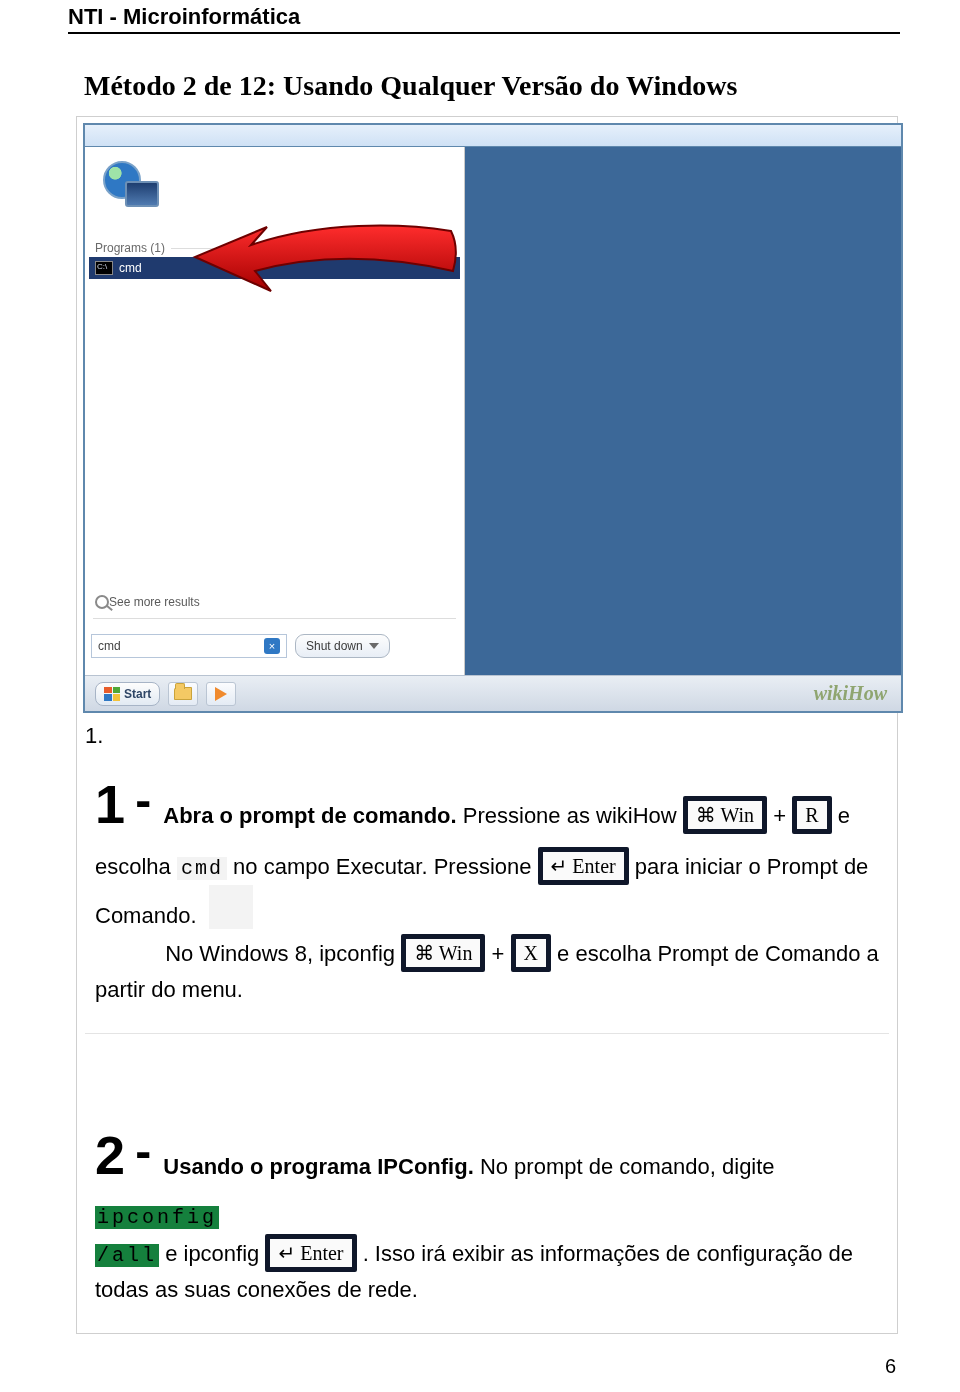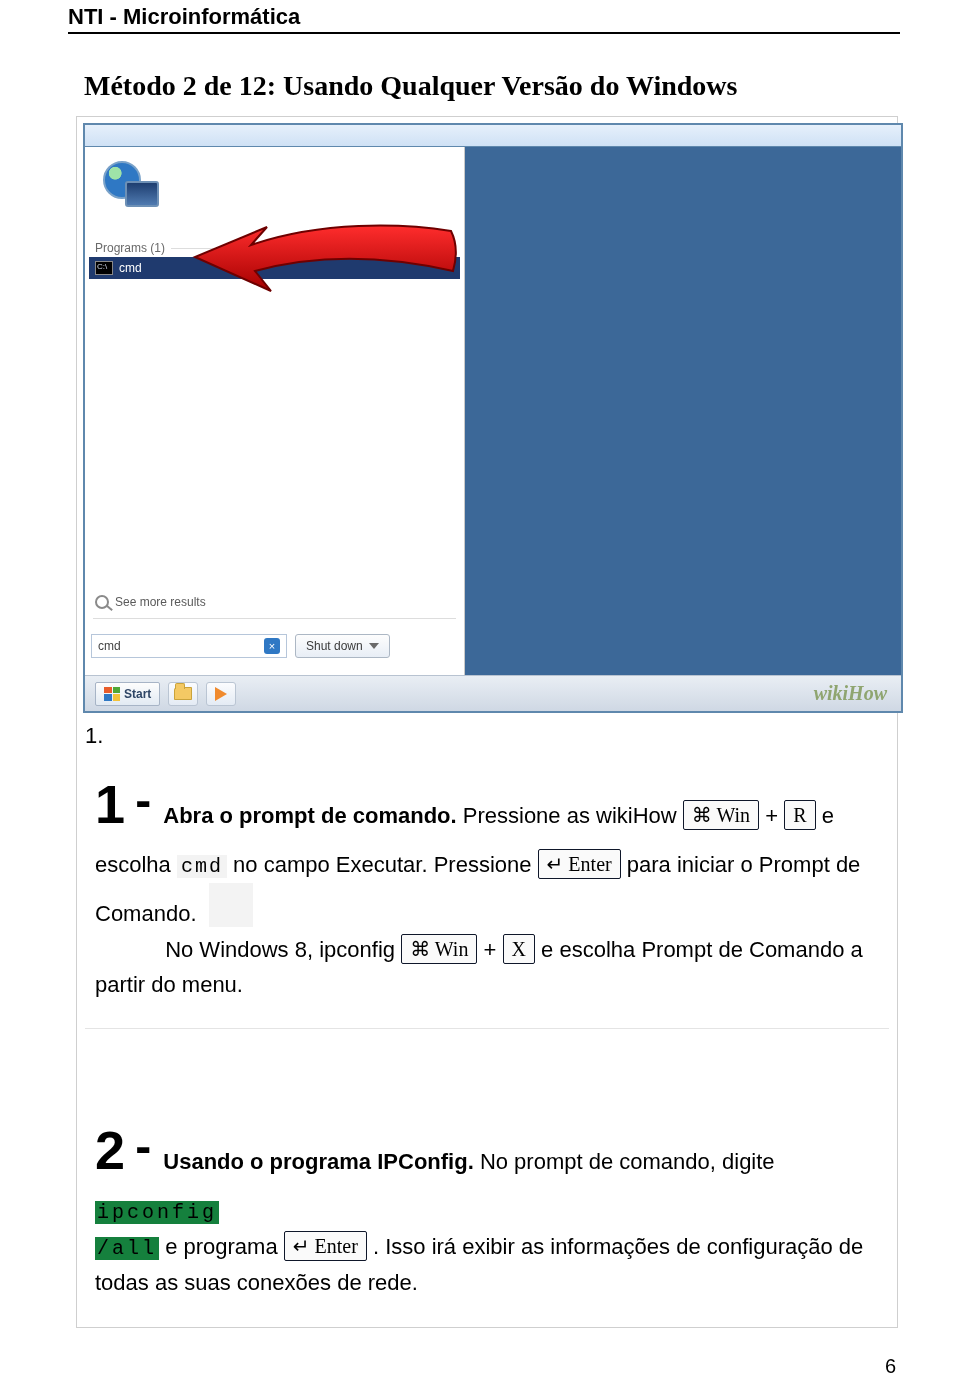--- a/index.html
+++ b/index.html
@@ -96,21 +96,21 @@
     position: relative;
   }
   .cmd-row .termicon::before {
     content: "C:\\"; color: #cfd8ea; font-size: 8px;
     position: absolute; left: 1px; top: 0;
   }
   .see-more {
     position: absolute;
     left: 10px; bottom: 66px;
     font-size: 12px; color: #5a5a5a;
-    display: flex; align-items: center; gap: 6px;
+    display: flex; align-items: center; gap: 0;
   }
   .see-more .magnifier {
     width: 14px; height: 14px; border: 2px solid #8a8a8a; border-radius: 50%;
     position: relative;
   }
   .see-more .magnifier::after {
     content: ""; position: absolute; width: 7px; height: 2px; background: #8a8a8a;
     right: -6px; bottom: -2px; transform: rotate(40deg);
   }
   .sep { position: absolute; left: 8px; right: 8px; bottom: 56px; border-top: 1px solid #ddd; }
@@ -125,39 +125,39 @@
     display: flex; align-items: center; justify-content: space-between;
     color: #444;
   }
   .search-input .x {
     width: 16px; height: 16px; border-radius: 3px;
     background: #2f78c4; color: #fff; font-size: 11px;
     display: flex; align-items: center; justify-content: center;
   }
   .shutdown-btn {
     height: 24px; padding: 0 10px;
-    border: 1px solid #acb7c4; border-radius: 3px;
+    border: 1px solid #acb7c4; border-radius: 9px;
     background: linear-gradient(#fdfdfd, #e8eef6);
     font-size: 12px; color: #3a3a3a;
     display: flex; align-items: center; gap: 6px;
   }
   .shutdown-btn .tri {
     width: 0; height: 0; border-left: 5px solid transparent; border-right: 5px solid transparent;
     border-top: 6px solid #6a6a6a;
   }
 
   .taskbar {
     position: absolute; left: 0; right: 0; bottom: 0; height: 36px;
     background: linear-gradient(#e9eef4, #cfd8e4);
     border-top: 1px solid #b8c3d1;
     display: flex; align-items: center; gap: 8px; padding: 0 10px;
   }
   .start-btn {
     height: 24px; padding: 0 8px;
-    border: 1px solid #a7b4c6; border-radius: 2px;
+    border: 1px solid #a7b4c6; border-radius: 8px;
     background: linear-gradient(#fdfdfd, #e2eaf3);
     display: flex; align-items: center; gap: 4px;
     font-size: 12px; color: #2f4666; font-weight: bold;
   }
   .winflag { width: 16px; height: 14px; display: grid; grid-template-columns: 1fr 1fr; grid-template-rows: 1fr 1fr; gap: 1px; }
   .winflag span:nth-child(1){background:#e85d2b;} .winflag span:nth-child(2){background:#4fa737;}
   .winflag span:nth-child(3){background:#2f78c4;} .winflag span:nth-child(4){background:#f2c23a;}
   .task-icon {
     width: 30px; height: 24px; border: 1px solid #bac5d3; border-radius: 3px;
     background: linear-gradient(#fbfcfe, #e4ebf4);
@@ -189,21 +189,21 @@
   .step-block { padding: 12px 18px 26px 18px; font-size: 22px; line-height: 1.6; color: #000; }
   .big-idx {
     font-size: 54px; font-weight: bold;
     display: inline-block; vertical-align: baseline;
     margin-right: 2px;
   }
   .big-dash { font-size: 48px; font-weight: bold; vertical-align: 6px; margin: 0 6px 0 2px; }
   .step-lead { font-weight: bold; font-size: 22px; }
   .kbd {
     display: inline-block;
-    border: 1px solid #0f172a;
+    border: 5px solid #0f172a;
     background: #fafafa;
     font-family: "Times New Roman", serif;
     font-size: 20px;
     padding: 0 8px;
     border-radius: 2px;
     line-height: 1.4;
     vertical-align: 1px;
   }
   .code {
     font-family: "Courier New", monospace;
@@ -347,21 +347,21 @@
     <hr class="divider">
 
     <div class="step-block" id="step2">
       <span class="big-idx">2</span>
       <span class="big-dash">-</span>
       <span class="step-lead">Usando o programa IPConfig.</span>
       <span> No prompt de comando, digite </span>
       <span class="code-inline">ipconfig</span>
       <br>
       <span class="code-inline">/all</span>
-      <span> e programa </span>
+      <span> e ipconfig </span>
       <span class="kbd">↵ Enter</span>
       <span>. Isso irá exibir as informações de configuração de todas as suas conexões de rede.</span>
     </div>
 
   </div>
 
   <div class="page-num">6</div>
 </div>
 
 </body></html>

